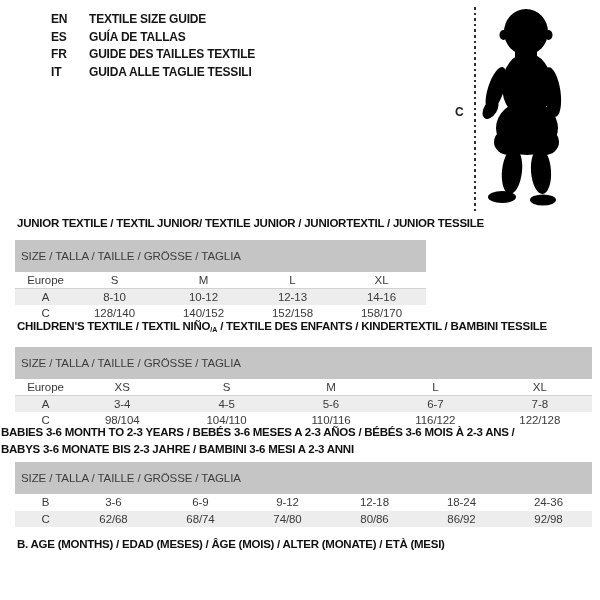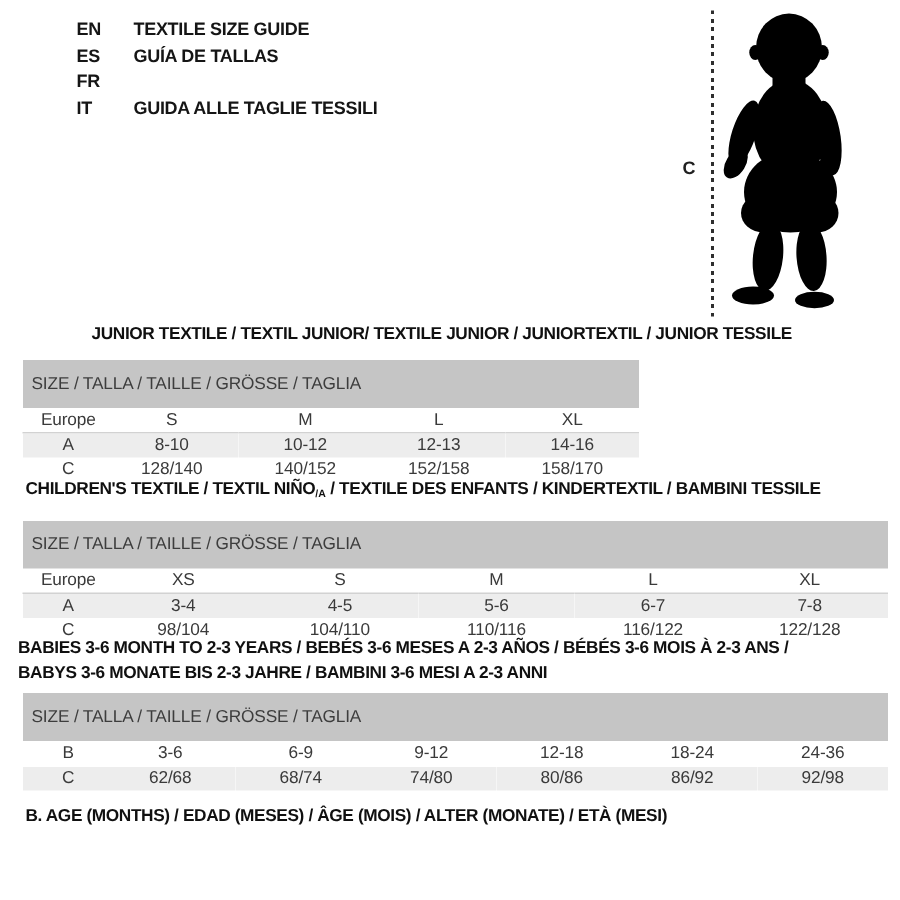--- a/index.html
+++ b/index.html
@@ -43,20 +43,21 @@
   <div class="lang-row">
     <span class="lang-code">EN</span>
     <span>TEXTILE SIZE GUIDE</span>
   </div>
   <div class="lang-row">
     <span class="lang-code">ES</span>
     <span>GUÍA DE TALLAS</span>
   </div>
   <div class="lang-row">
     <span class="lang-code">FR</span>
+    <span>GUIDE DES TAILLES TEXTILE</span>
   </div>
   <div class="lang-row">
     <span class="lang-code">IT</span>
     <span>GUIDA ALLE TAGLIE TESSILI</span>
   </div>
 </div>
 
 <div class="abs measure-line" style="left:474px;top:7px;height:204px;"></div>
 <div class="abs height-label" style="left:455px;top:105px;">C</div>
 
@@ -74,21 +75,21 @@
     <ellipse cx="45" cy="123" rx="31" ry="27"></ellipse>
     <ellipse cx="27" cy="137" rx="15" ry="13"></ellipse>
     <ellipse cx="63" cy="137" rx="14" ry="13"></ellipse>
     <ellipse cx="30" cy="166" rx="10" ry="23" transform="rotate(6 30 166)"></ellipse>
     <ellipse cx="59" cy="166" rx="10" ry="23" transform="rotate(-4 59 166)"></ellipse>
     <ellipse cx="20" cy="192" rx="14" ry="6"></ellipse>
     <ellipse cx="61" cy="195" rx="13" ry="5.5"></ellipse>
   </g>
 </svg>
 
-<div class="abs sec-heading" style="left:17px;top:215px;margin-left:44px;">JUNIOR TEXTILE / TEXTIL JUNIOR/ TEXTILE JUNIOR / JUNIORTEXTIL / JUNIOR TESSILE</div>
+<div class="abs sec-heading" style="left:17px;top:215px;">JUNIOR TEXTILE / TEXTIL JUNIOR/ TEXTILE JUNIOR / JUNIORTEXTIL / JUNIOR TESSILE</div>
 <div class="abs" style="left:15px;top:240px;width:411px;">
     <table>
       <colgroup>
         <col style="width: 55px;">
         <col>
         <col>
         <col>
         <col>
       </colgroup>
       <tbody>
@@ -156,21 +157,21 @@
           <td>98/104</td>
           <td>104/110</td>
           <td>110/116</td>
           <td>116/122</td>
           <td>122/128</td>
         </tr>
       </tbody>
     </table>
   </div>
 
-<div class="abs sec-heading" style="left:12px;top:424px;">
+<div class="abs sec-heading" style="left:1px;top:424px;">
   <div>BABIES 3-6 MONTH TO 2-3 YEARS / BEBÉS 3-6 MESES A 2-3 AÑOS / BÉBÉS 3-6 MOIS À 2-3 ANS /</div>
   <div>BABYS 3-6 MONATE BIS 2-3 JAHRE / BAMBINI 3-6 MESI A 2-3 ANNI</div>
 </div>
 <div class="abs" style="left:15px;top:462px;width:577px;">
     <table>
       <colgroup>
         <col style="width: 55px;">
         <col>
         <col>
         <col>

